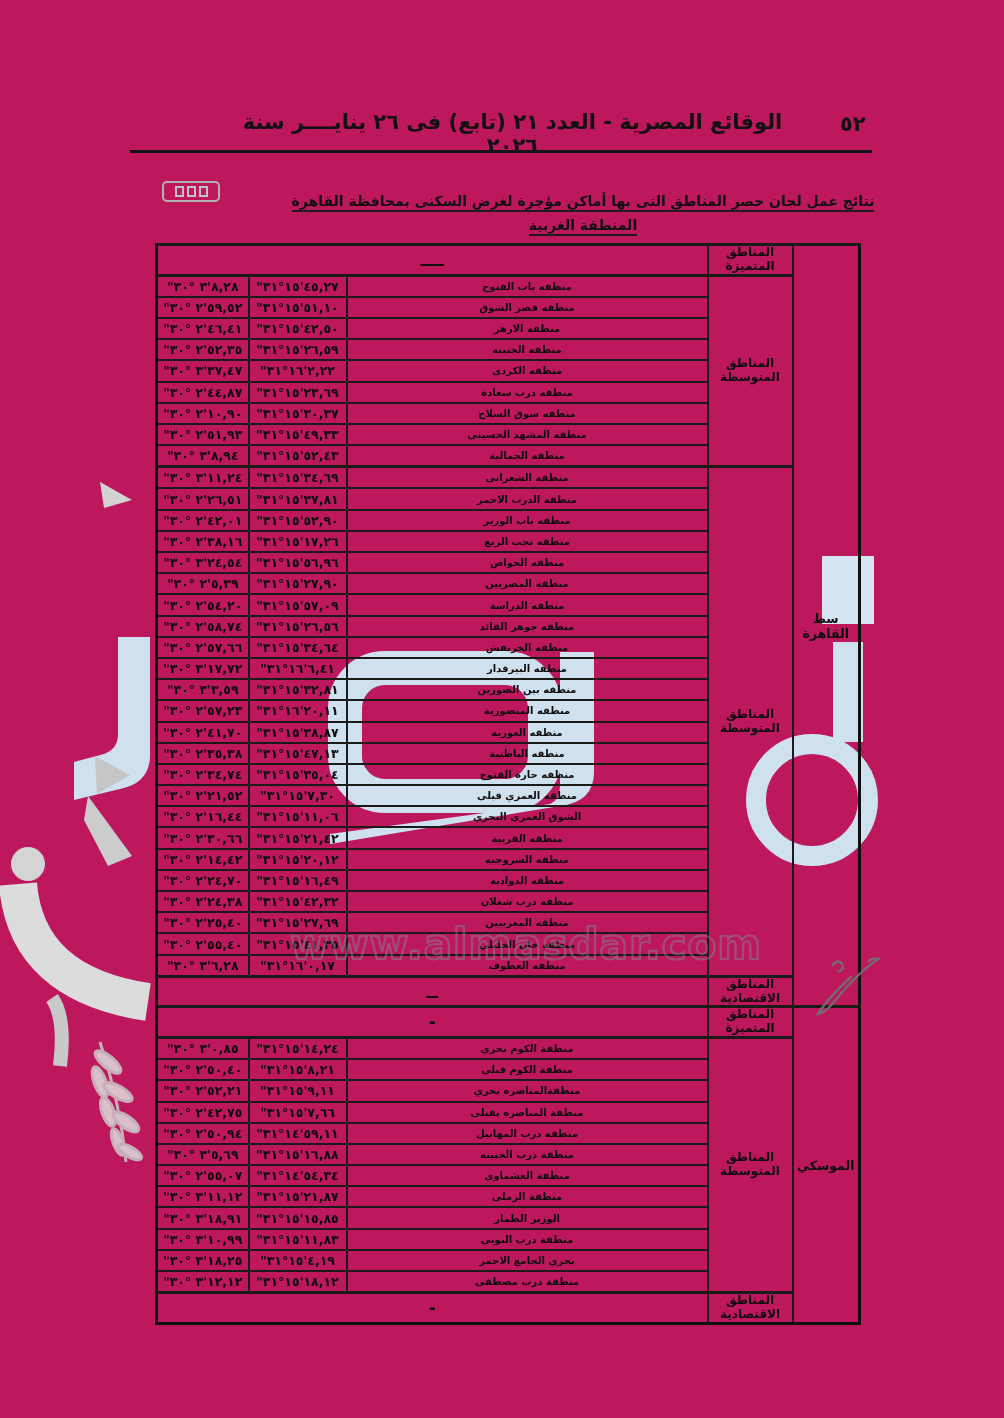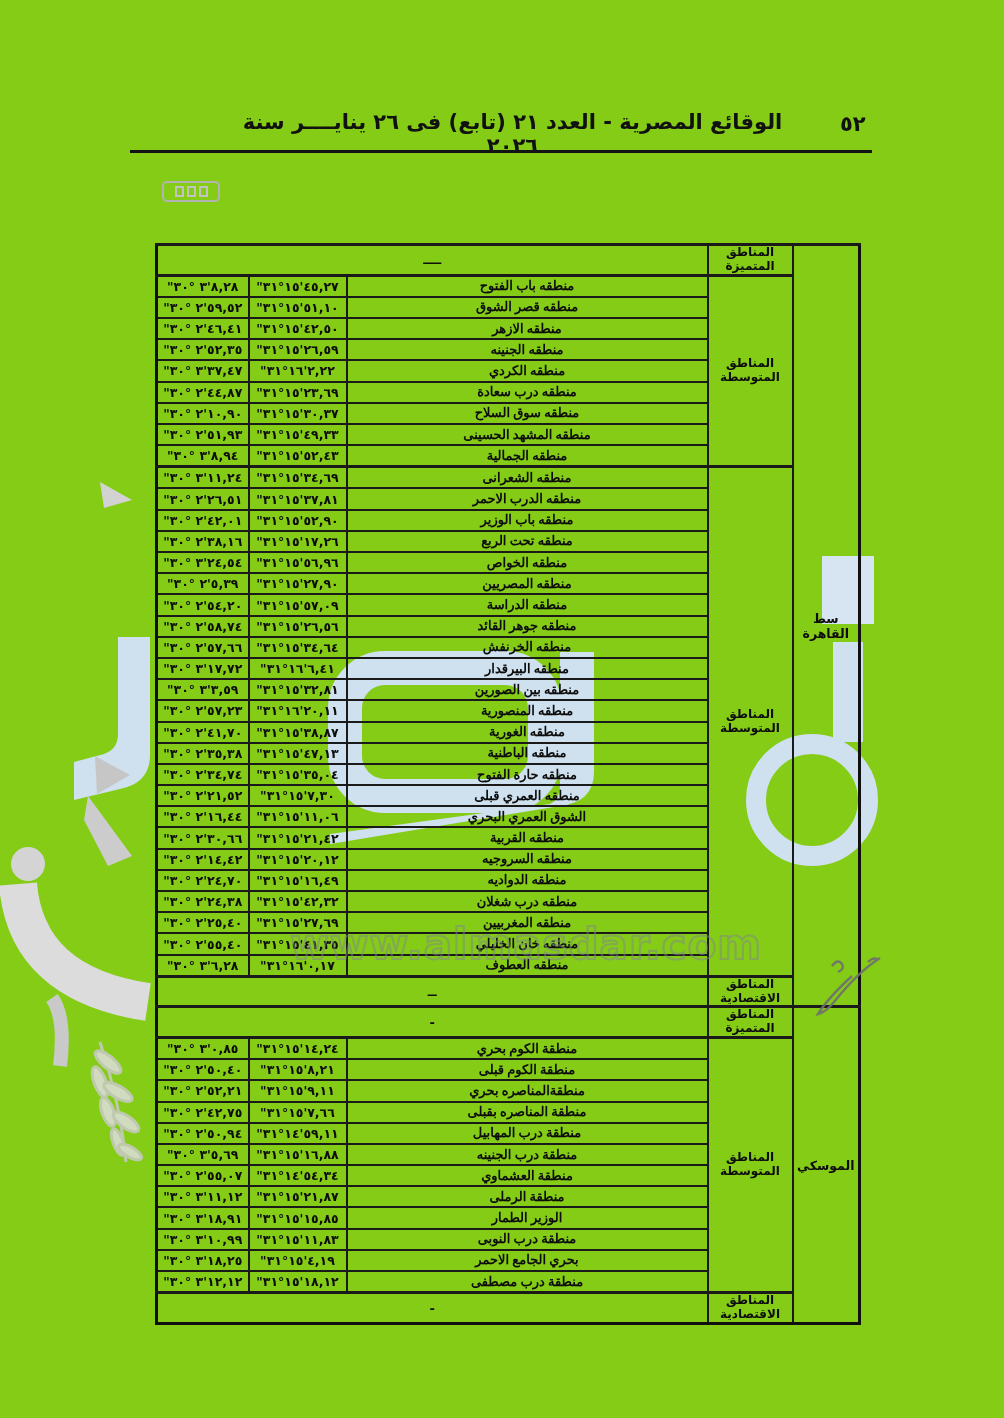--- a/index.html
+++ b/index.html
@@ -1,17 +1,17 @@
 <!DOCTYPE html>
 <html lang="ar"><head>
 <meta charset="utf-8">
 <style>
   html,body{margin:0;padding:0;width:1004px;height:1418px;overflow:hidden;
     background:#fbfbfa;font-family:"DejaVu Sans",sans-serif;}
-  #page{position:relative;width:1004px;height:1418px;background:#84cc16;}
+  #page{position:relative;width:1004px;height:1418px;background:#be185d;}
 
   
   .issue-line{position:absolute;top:110px;left:225px;width:575px;text-align:center;
     direction:rtl;font-weight:bold;font-size:21px;color:#111;letter-spacing:0;}
   .page-num{position:absolute;top:112px;left:840px;font-weight:bold;font-size:21px;color:#111;}
   .header-rule{position:absolute;top:150px;left:130px;width:742px;height:3px;background:#141414;}
 
   
   .stamp{position:absolute;top:181px;left:162px;width:58px;height:21px;border:2px solid #b3b3b3;
     border-radius:5px;box-sizing:border-box;display:flex;align-items:center;justify-content:center;gap:3px;}
@@ -34,23 +34,23 @@
 
   
   table.gz{position:absolute;top:243px;left:155px;z-index:2;border-collapse:collapse;
     table-layout:fixed;width:703px;direction:rtl;background:transparent;}
   table.gz{border:3px solid #101010;}
   table.gz td{border:2px solid #1a1a1a;height:19.2px;padding:0 2px;font-weight:bold;
     color:#0d0d0d;overflow:hidden;background:transparent;}
   table.gz tr.grp td{border-top-width:3px;}
   td.region{font-size:12.5px;text-align:center;vertical-align:middle;}
   td.cat{font-size:12px;text-align:center;vertical-align:middle;line-height:1.15;}
-  td.name{font-size:13px;text-align:center;font-family:Liberation Serif, serif;}
+  td.name{font-size:10px;text-align:center;}
   td.coord{direction:ltr;font-size:12.5px;text-align:center;white-space:nowrap;}
-  td.dash{text-align:center;font-size:13px;}
+  td.dash{text-align:center;font-size:17px;}
   td.econ{background:#d8d8d8;}
 </style>
 </head>
 <body>
 
 <div id="page">
 
   <svg class="wm-svg" viewBox="0 0 1004 1418">
 
     <polygon points="100,482 132,500 104,508" fill="#d2d2d2"></polygon>
@@ -86,20 +86,24 @@
   <div class="issue-line">الوقائع المصرية - العدد ٢١ (تابع) فى ٢٦ ينايــــر سنة ٢٠٢٦</div>
   <div class="page-num">٥٢</div>
   <div class="header-rule"></div>
 
   <div class="stamp">
       <i></i>
       <i></i>
       <i></i>
     </div>
 
+  <div class="doc-titles">
+    <span class="t1">نتائج عمل لجان حصر المناطق التى بها أماكن مؤجرة لغرض السكنى بمحافظة القاهرة</span>
+    <span class="t2"><span>المنطقة الغربية</span></span>
+  </div>
 
   <table class="gz" dir="rtl">
     <colgroup>
       <col style="width:67px">
         <col style="width:85px">
         <col style="width:361px">
       <col style="width:98px">
         <col style="width:92px">
     </colgroup>
   <tbody>

